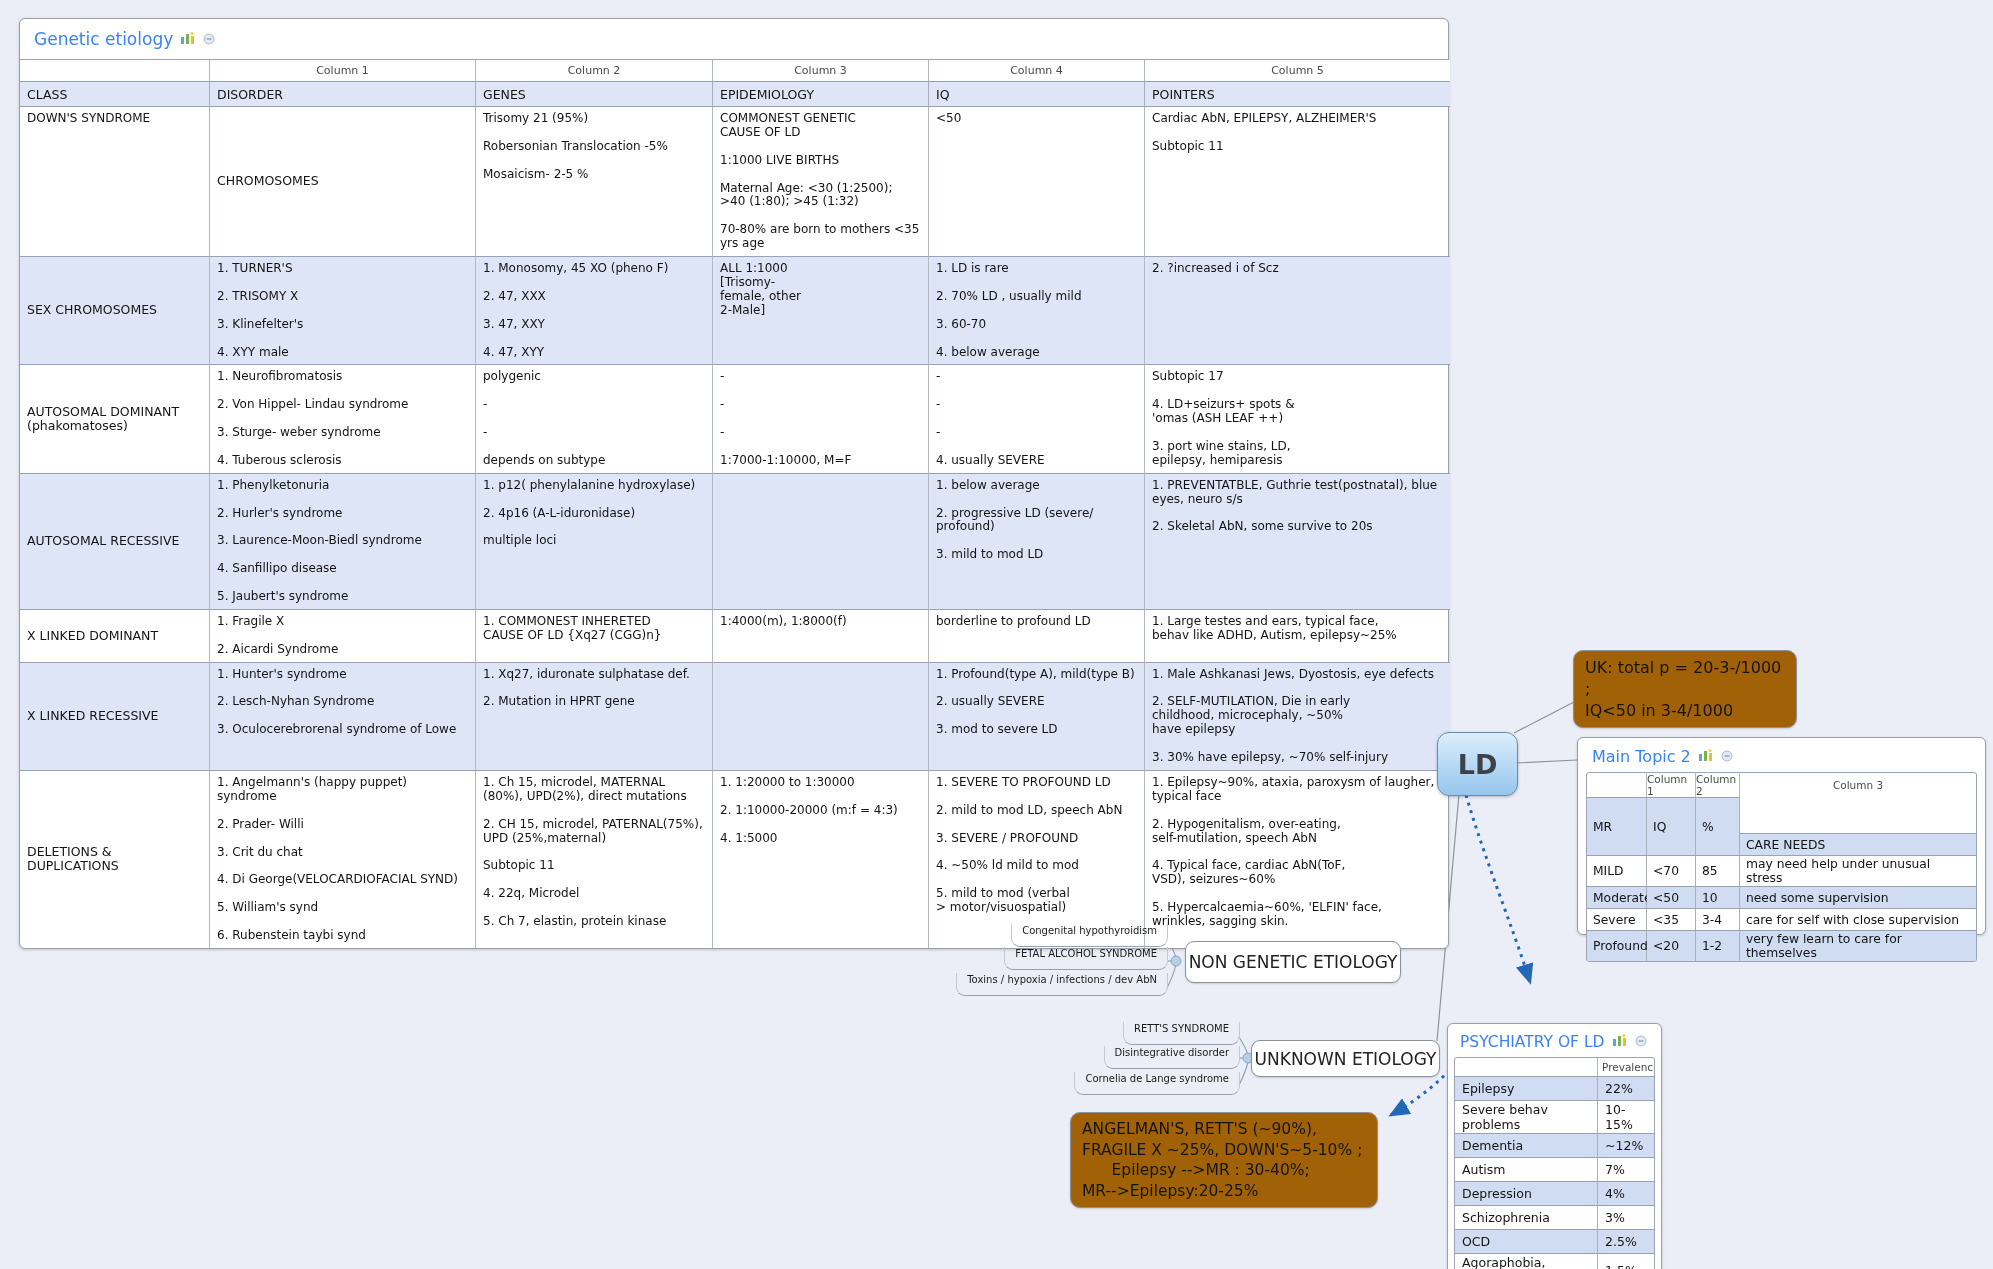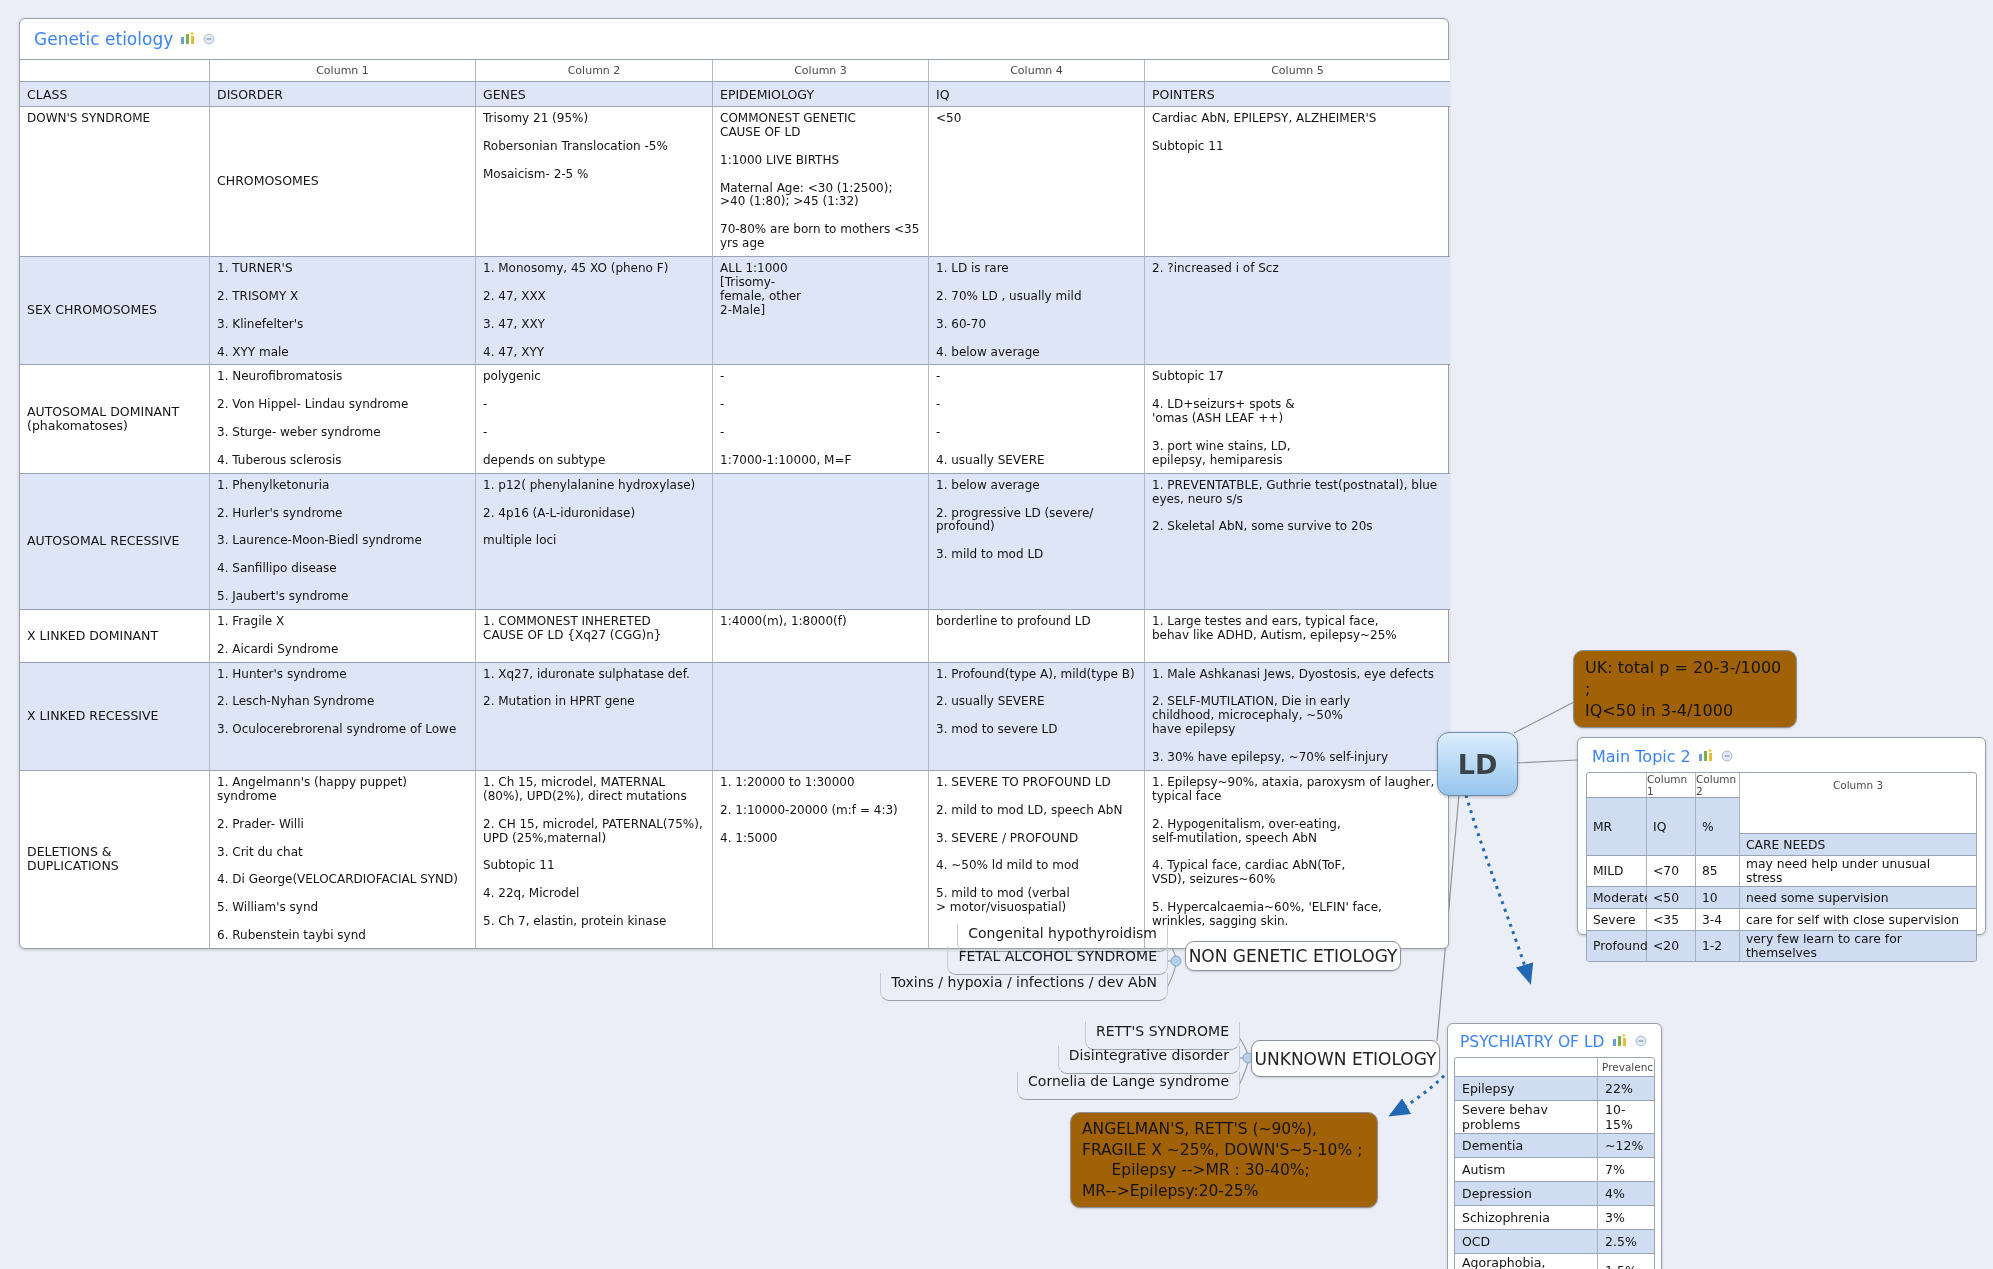--- a/index.html
+++ b/index.html
@@ -33,23 +33,23 @@
   
   .note{position:absolute;background:#a16207;border:1.4px solid #8d939b;border-radius:10px;z-index:2;
         padding:6px 11px;font-size:16px;line-height:1.33;white-space:pre-wrap;box-sizing:border-box;
         box-shadow:0 1px 2px rgba(0,0,0,.15);}
   #uknote{left:1573px;top:650px;width:224px;}
   #angnote{left:1070px;top:1112px;width:308px;font-size:15.5px;}
   
   .topic{position:absolute;background:#fff;border:1.4px solid #8d939b;border-radius:9px;z-index:2;
          display:flex;align-items:center;justify-content:center;font-size:17px;color:#222;
          box-shadow:0 1px 2px rgba(0,0,0,.15);box-sizing:border-box;}
-  #nongen{left:1185px;top:941px;width:216px;height:30px;}
+  #nongen{left:1185px;top:941px;width:216px;height:42px;}
   #unknown{left:1251px;top:1040px;width:189px;height:37px;}
-  .child{position:absolute;z-index:2;font-size:14px;color:#1a1a1a;padding:1px 10px 10px;
+  .child{position:absolute;z-index:2;font-size:10px;color:#1a1a1a;padding:1px 10px 10px;
          border-bottom:1.5px solid #98a0a8;border-left:1.5px solid #c3c9d0;border-right:1.5px solid #c3c9d0;
          border-radius:0 0 9px 9px;background:transparent;white-space:nowrap;text-align:center;}
   
   #mt2{left:1577px;top:737px;width:409px;height:198px;}
   #mt2 .card-title{padding:9px 14px 6px;font-size:16px;}
   .mt2-grid{display:grid;grid-template-columns:60px 49px 44px 1fr;margin:0 8px 8px;
             border:1px solid #9aa4b4;border-radius:3px;overflow:hidden;background:#fff;}
   .mt2-head{font-size:10.5px;color:#4a4a4a;display:flex;align-items:center;justify-content:center;
             min-height:19px;border-right:1px solid #b3b9c0;box-sizing:border-box;}
   .mt2-cell{font-size:12.3px;display:flex;align-items:center;min-height:22px;padding:1px 6px;

